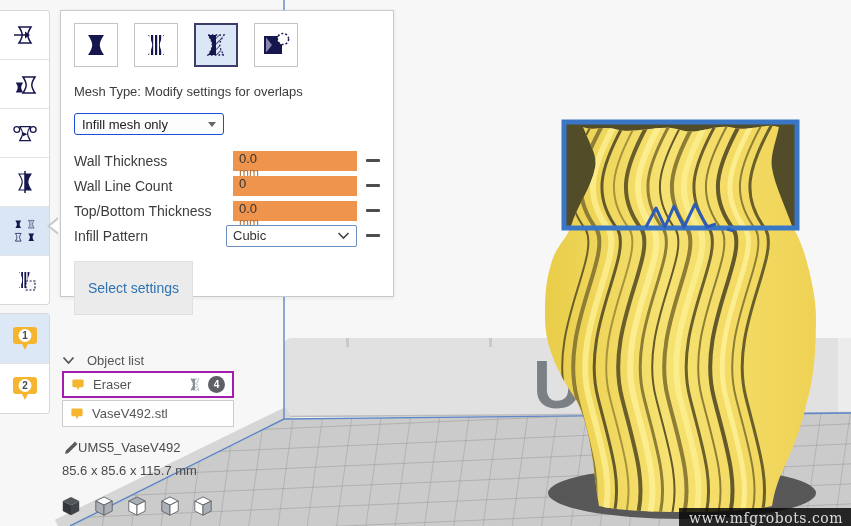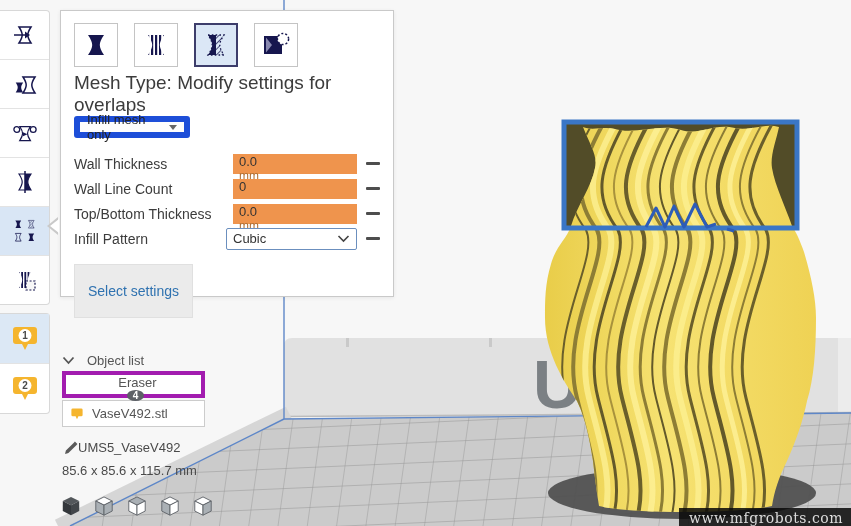--- a/index.html
+++ b/index.html
@@ -25,47 +25,47 @@
   .panel{position:absolute;left:60px;top:10px;width:334px;height:287px;background:#fff;
     border:1px solid #c9c9c9;box-shadow:0 1px 4px rgba(0,0,0,.07);z-index:4;padding:12px 13px;box-sizing:border-box;}
   .pointer-outer{position:absolute;left:47px;top:217px;width:0;height:0;z-index:5;
     border-top:9px solid transparent;border-bottom:9px solid transparent;border-right:11px solid #c9c9c9;}
   .pointer-inner{position:absolute;left:50px;top:219px;width:0;height:0;z-index:6;
     border-top:7px solid transparent;border-bottom:7px solid transparent;border-right:9px solid #fff;}
   .mesh-btn-row{display:flex;gap:16px;}
   .mesh-btn{width:44px;height:44px;border:1px solid #c4c4c4;background:#fff;display:flex;
     align-items:center;justify-content:center;box-sizing:border-box;cursor:pointer;padding:0;}
   .mesh-btn.selected{border:2px solid #3d3d6b;background:#dbe7f6;}
-  .mesh-type-label{margin-top:5px;font-size:19px;color:#3c3c3c;}
-  .select-box{width:116px;height:22px;border:6px solid #1d4ed8;border-radius:3px;
+  .mesh-type-label{margin-top:17px;font-size:13px;color:#3c3c3c;}
+  .select-box{margin-top:14px;width:150px;height:22px;border:1px solid #1d4ed8;border-radius:3px;
     background:#fdfdfd;display:flex;align-items:center;padding:0 7px;box-sizing:border-box;cursor:pointer;}
   .select-box .val{font-size:13px;color:#222;flex:1;}
   .caret-tri{width:0;height:0;border-left:4px solid transparent;border-right:4px solid transparent;
     border-top:5px solid #666;}
   .settings{margin-top:13px;}
   .srow{display:flex;align-items:center;height:25px;}
   .srow .lbl{flex:1;font-size:14px;color:#3c3c3c;}
   .sfield{width:124px;height:20px;background:#ef944d;display:flex;align-items:flex-start;
     padding:0 6px;box-sizing:border-box;cursor:text;flex-direction:column;}
   .sfield .v{font-size:13px;color:#333;flex:1;}
   .sfield .u{font-size:12px;color:#b06f33;}
   .sdrop{width:131px;height:22px;background:#fff;border:1px solid #6b8fbe;border-radius:2px;
     display:flex;align-items:center;padding:0 6px;box-sizing:border-box;cursor:pointer;}
   .sdrop .v{font-size:13px;color:#333;flex:1;}
   .minus{width:14px;height:3px;background:#4d4d4d;border-radius:1px;margin-left:9px;cursor:pointer;}
   .select-settings{margin-top:13px;display:inline-block;background:#ebebeb;border:1px solid #e0e0e0;
     color:#2f72b0;font-size:14px;font-family:"Liberation Sans",sans-serif;padding:18px 13px;cursor:pointer;}
 
   
-  .objlist{position:absolute;left:62px;top:351px;z-index:3;width:143px;}
+  .objlist{position:absolute;left:62px;top:351px;z-index:3;width:172px;}
   .objheader{display:flex;align-items:center;height:18px;cursor:pointer;}
   .objheader .t{font-size:13px;color:#555;margin-left:12px;}
   .objrow{background:#fff;border:1px solid #ccc;height:27px;display:flex;align-items:center;
     padding:0 7px;box-sizing:border-box;margin-top:2px;cursor:pointer;}
-  .objrow.selected{border:4px solid #a21caf;flex-direction:column;}
+  .objrow.selected{border:2px solid #a21caf;}
   .objrow .t{font-size:13px;color:#555;margin-left:8px;flex:1;}
   .badge{width:17px;height:17px;border-radius:50%;background:#5d6167;color:#fff;font-size:10px;
     font-weight:bold;display:flex;align-items:center;justify-content:center;margin-left:4px;}
 
   .projname{position:absolute;left:64px;top:440px;display:flex;align-items:center;z-index:3;cursor:pointer;}
   .projname .t{font-size:13px;color:#4a4a4a;}
   .dims{position:absolute;left:62px;top:463px;font-size:13px;color:#4a4a4a;z-index:3;}
 
   .viewbtns{position:absolute;left:60px;top:495px;display:flex;gap:11px;z-index:3;}
   .viewbtn{width:22px;height:22px;display:flex;align-items:center;justify-content:center;cursor:pointer;}

